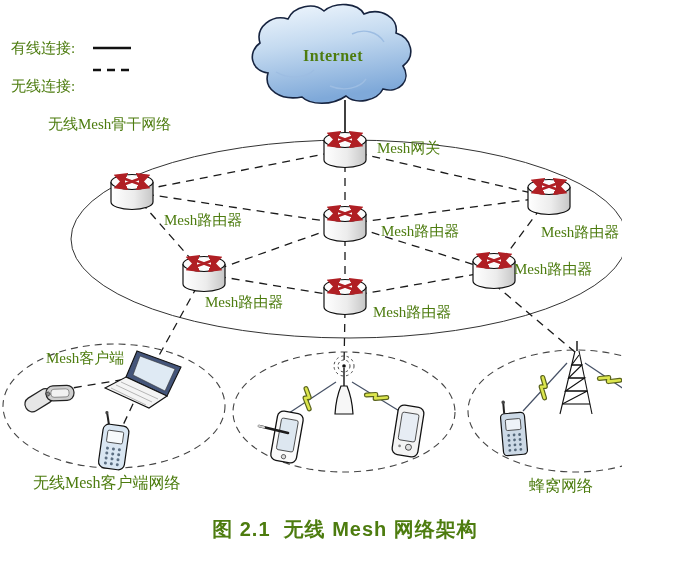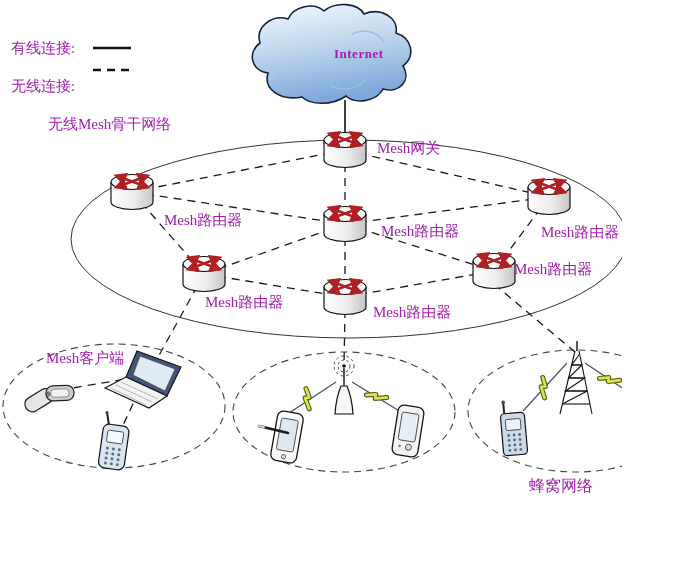--- a/index.html
+++ b/index.html
@@ -1,23 +1,23 @@
 <!DOCTYPE html>
 <html><head>
 <meta charset="utf-8">
 <style>
   html,body{margin:0;padding:0;background:#fff;}
   #stage{
     position:relative;width:622px;height:564px;background:#fff;overflow:hidden;
-    font-family:"Liberation Serif","DejaVu Serif",serif;color:#a21caf;
+    font-family:"Liberation Serif","DejaVu Serif",serif;color:#4d7c0f;
   }
   #stage svg{position:absolute;left:0;top:0;}
   .lbl{position:absolute;font-size:15px;line-height:1.15;white-space:nowrap;}
   .lbl-lg{font-size:16px;}
-  .internet-lbl{font-weight:bold;font-size:13px;letter-spacing:.5px;margin-left:31px;}
+  .internet-lbl{font-weight:bold;font-size:16px;letter-spacing:.5px;}
   .fig-caption{
     position:absolute;left:0;top:516px;width:690px;text-align:center;
     font-family:"Liberation Sans","DejaVu Sans",sans-serif;
     font-weight:bold;font-size:20px;letter-spacing:1px;white-space:pre;
   }
 </style>
 </head>
 <body>
 
 <div id="stage">
@@ -233,15 +233,17 @@
   <div class="lbl" style="left:369px;top:140px;margin-left:8px;">Mesh网关</div>
 
   <div class="lbl" style="left:164px;top:212px;">Mesh路由器</div>
   <div class="lbl" style="left:381px;top:223px;">Mesh路由器</div>
   <div class="lbl" style="left:541px;top:224px;">Mesh路由器</div>
   <div class="lbl" style="left:205px;top:294px;">Mesh路由器</div>
   <div class="lbl" style="left:373px;top:304px;">Mesh路由器</div>
   <div class="lbl" style="left:514px;top:261px;">Mesh路由器</div>
 
   <div class="lbl" style="left:46px;top:350px;">Mesh客户端</div>
+  <div class="lbl lbl-lg" style="left:33px;top:474px;">无线Mesh客户端网络</div>
   <div class="lbl lbl-lg" style="left:529px;top:477px;">蜂窝网络</div>
 
+  <div class="fig-caption">图 2.1  无线 Mesh 网络架构</div>
 </div>
 
 </body></html>

